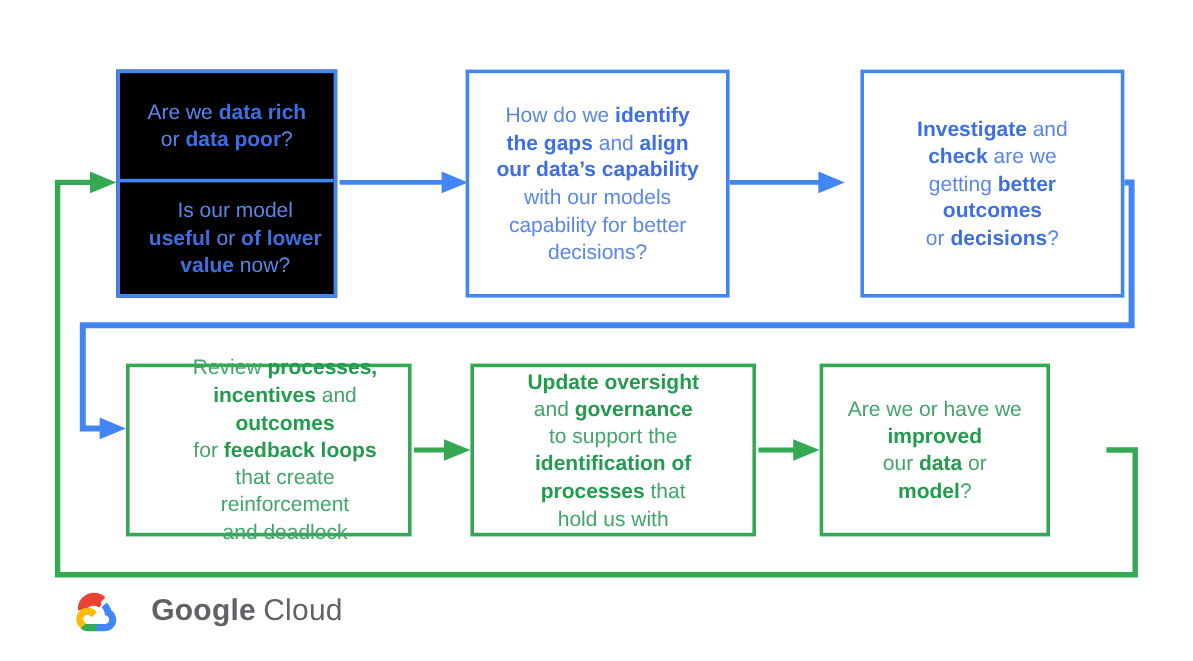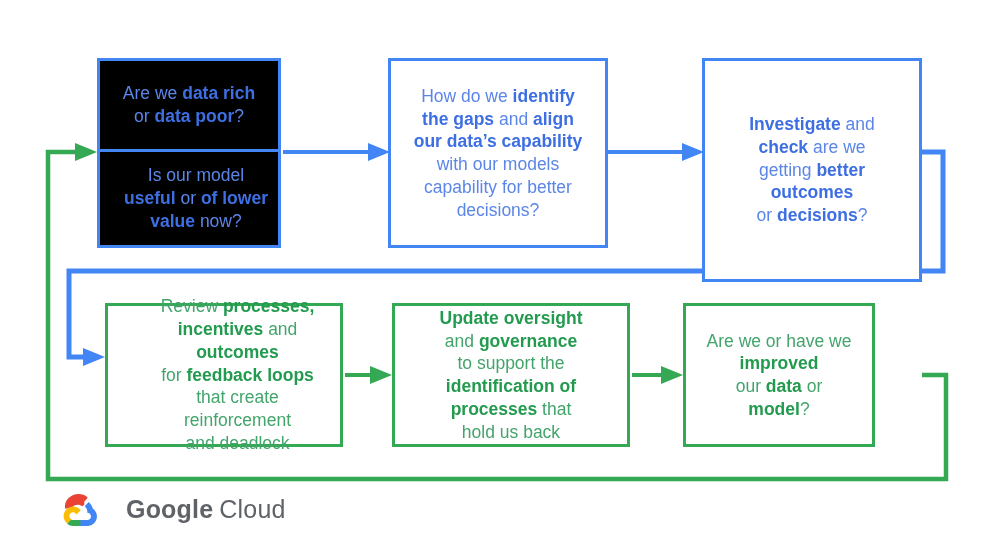--- a/index.html
+++ b/index.html
@@ -40,21 +40,21 @@
     box-sizing:border-box;
     display:flex;align-items:center;justify-content:center;
     text-align:center;font-size:17.5px;line-height:1.3;
     color:#5B86E8;padding:2px 6px;
   }
   #stack-1 .cell .b{font-weight:700;color:#3D6FE2;}
   #stack-1 .cell-top{height:91px;border-bottom:3px solid #4285F4;}
   #stack-1 .cell-bottom{flex:1;padding-left:20px;}
 
   #box-2{left:388px;top:58px;width:220px;height:190px;}
-  #box-3{left:702px;top:58px;width:220px;height:224px;}
+  #box-3{left:717px;top:58px;width:220px;height:190px;}
   #box-4{left:105px;top:303px;width:238px;height:144px;padding-left:33px;}
   #box-5{left:392px;top:303px;width:238px;height:144px;}
   #box-6{left:683px;top:303px;width:192px;height:144px;}
 
   #logo{
     position:absolute;left:62px;top:490px;z-index:2;
     display:flex;align-items:center;gap:20px;
   }
   #logo .logo-text{
     font-size:25px;color:#5F6368;letter-spacing:0.2px;
@@ -117,21 +117,21 @@
 
   <div id="box-3" class="flow-box blue-box">
       <div><span class="b">Investigate</span><span> and</span><br><span class="b">check</span><span> are we</span><br><span>getting </span><span class="b">better</span><br><span class="b">outcomes</span><br><span>or </span><span class="b">decisions</span><span>?</span></div>
     </div>
 
   <div id="box-4" class="flow-box green-box">
       <div><span>Review </span><span class="b">processes,</span><br><span class="b">incentives</span><span> and </span><span class="b">outcomes</span><br><span>for </span><span class="b">feedback loops</span><br><span>that create reinforcement</span><br><span>and deadlock</span></div>
     </div>
 
   <div id="box-5" class="flow-box green-box">
-      <div><span class="b">Update oversight</span><br><span>and </span><span class="b">governance</span><br><span>to support the</span><br><span class="b">identification of</span><br><span class="b">processes</span><span> that</span><br><span>hold us back</span></div>
+      <div><span class="b">Update oversight</span><br><span>and </span><span class="b">governance</span><br><span>to support the</span><br><span class="b">identification of</span><br><span class="b">processes</span><span> that</span><br><span>hold us with</span></div>
     </div>
 
   <div id="box-6" class="flow-box green-box">
       <div><span>Are we or have we</span><br><span class="b">improved</span><br><span>our </span><span class="b">data</span><span> or</span><br><span class="b">model</span><span>?</span></div>
     </div>
 
   <div id="logo">
     <svg width="44" height="38" viewBox="0 0 24 24">
       <path fill="#EA4335" d="M12.19 7.19l1.85-1.85.13-.78C10.79 1.49 5.43 1.84 2.1 5.28.38 7.03-.36 9.42.06 11.8l.66-.09 3.7-.6.29-.3c1.64-1.8 4.42-2.04 6.32-.51l1.16-1.11z"></path>
       <path fill="#4285F4" d="M17.52 11.7c-.42-1.57-1.3-2.98-2.51-4.06l-2.6 2.6c1.09.9 1.72 2.25 1.69 3.67v.46c1.28 0 2.31 1.04 2.31 2.31 0 1.28-1.04 2.31-2.31 2.31h-4.63l-.46.47v2.78l.46.46h4.63c3.32.03 6.03-2.64 6.06-5.96.02-2.01-.97-3.9-2.64-5.04z"></path>

